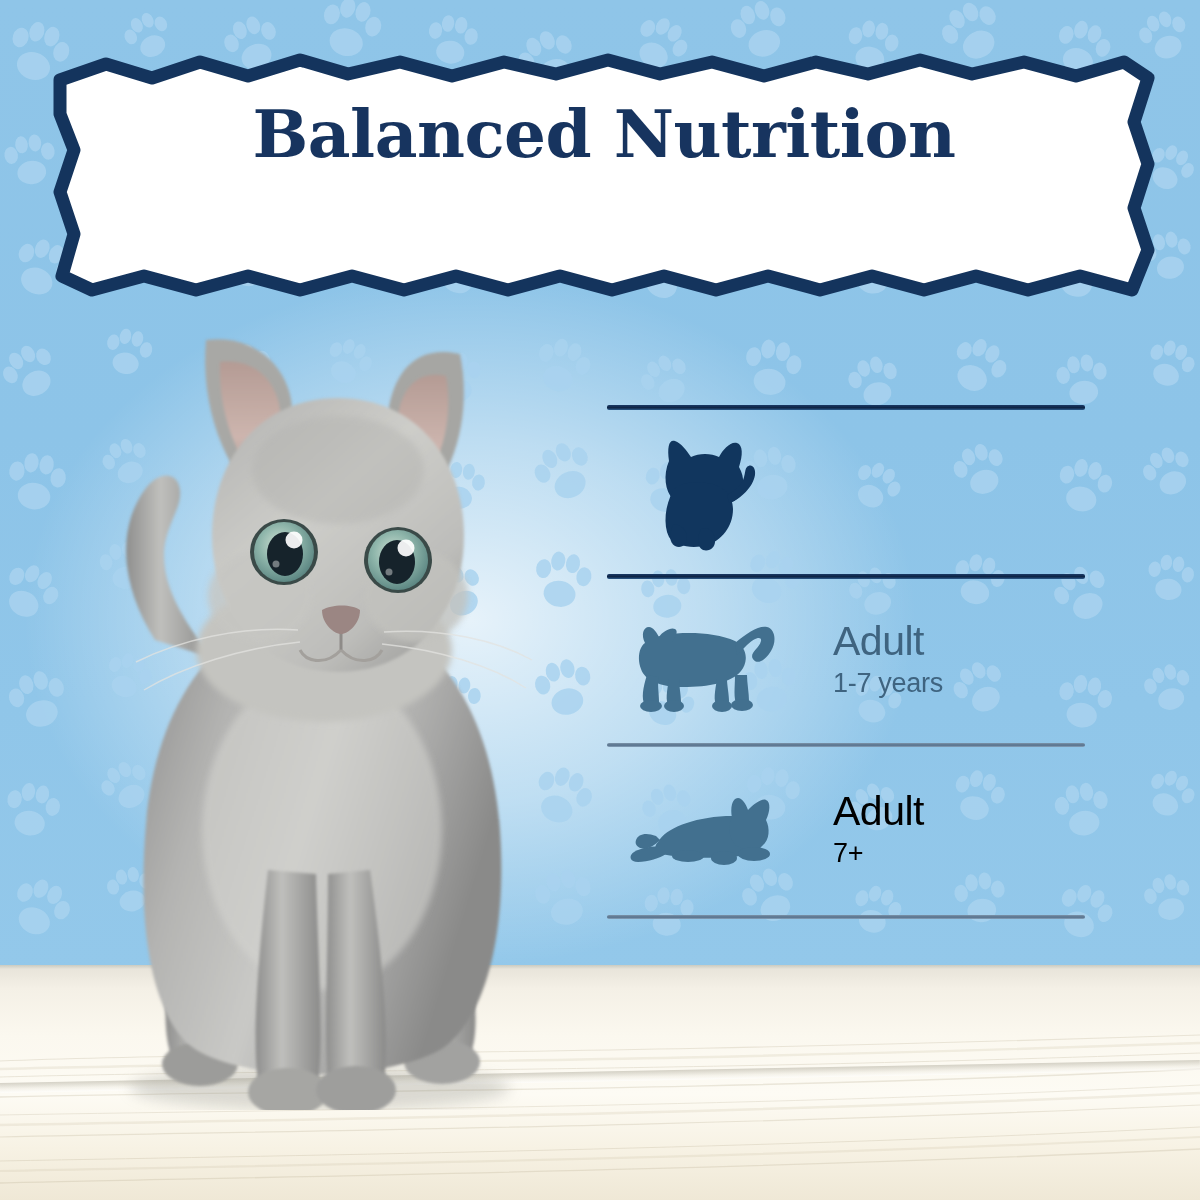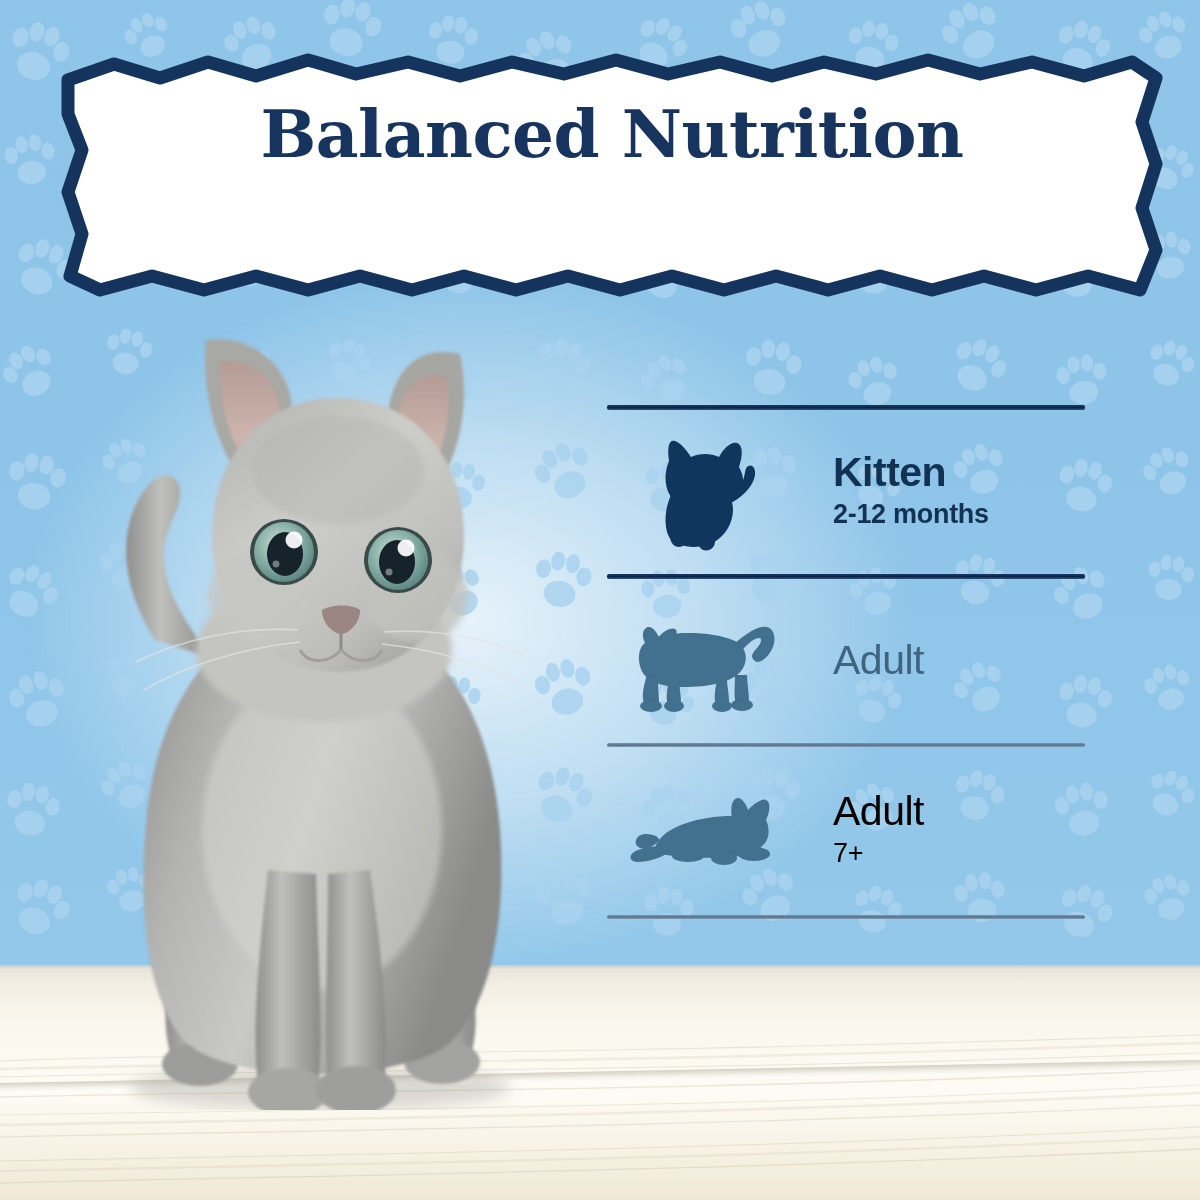--- a/index.html
+++ b/index.html
@@ -35,21 +35,21 @@
     position:absolute;left:0;top:0;width:1200px;height:4px;
     background:linear-gradient(180deg,rgba(150,160,150,.35),rgba(150,160,150,0));
   }
   .floor-lip{
     position:absolute;left:0;top:118px;width:1200px;height:10px;
     background:linear-gradient(180deg,rgba(120,115,95,.30),rgba(120,115,95,.06) 60%,rgba(255,255,255,.55));
     transform:rotate(-1.1deg);transform-origin:0 0;
   }
 
   
-  .banner-wrap{position:absolute;left:56px;top:44px;width:1112px;height:270px;}
+  .banner-wrap{position:absolute;left:48px;top:44px;width:1112px;height:270px;}
   .banner-svg{position:absolute;left:0;top:0;}
   .banner-text{
     position:absolute;left:0;top:52px;width:1112px;
     text-align:center;color:#17345f;
     font-family:"DejaVu Serif","Liberation Serif",serif;
     font-weight:700;font-size:66px;line-height:1.18;
     letter-spacing:-.5px;
   }
   .banner-text .l2{display:block;}
 
@@ -377,24 +377,20 @@
             <path d="M30 92 C 26 100, 26 110, 32 113 C 38 116, 44 112, 44 104
                      C 44 98, 38 90, 30 92 Z"></path>
             <path d="M58 96 C 54 104, 54 114, 60 117 C 67 119, 73 114, 72 106
                      C 71 99, 66 93, 58 96 Z"></path>
 
             <path d="M86 70 C 98 66, 110 54, 112 42 C 113 34, 108 30, 104 34
                      C 101 37, 103 45, 97 52 C 93 57, 87 60, 84 62 Z"></path>
           </g>
         </svg>
       </div>
-      <div class="stage-copy">
-        <div class="stage-title">Kitten</div>
-        <div class="stage-sub">2-12 months</div>
-      </div>
     </div>
 
     <div class="rule dark"></div>
 
     <div class="stage-row adult-row">
       <div class="stage-icon">
         <svg width="148" height="104" viewBox="0 0 148 104" aria-hidden="true">
           <g fill="#42708f">
 
             <path d="M14 34 C 8 38, 6 50, 10 60 C 14 72, 30 78, 52 78
@@ -419,20 +415,21 @@
 
             <ellipse cx="20" cy="97" rx="11" ry="6"></ellipse>
             <ellipse cx="43" cy="97" rx="10" ry="6"></ellipse>
             <ellipse cx="91" cy="97" rx="10" ry="6"></ellipse>
             <ellipse cx="111" cy="96" rx="11" ry="6"></ellipse>
           </g>
         </svg>
       </div>
       <div class="stage-copy">
         <div class="stage-title">Adult</div>
+        <div class="stage-sub">1-7 years</div>
       </div>
     </div>
 
     <div class="rule light"></div>
 
     <div class="stage-row senior-row">
       <div class="stage-icon">
         <svg width="166" height="86" viewBox="0 0 166 86" aria-hidden="true">
           <g fill="#42708f">
 

